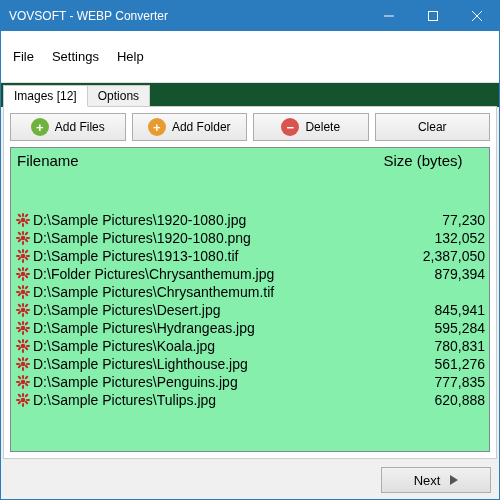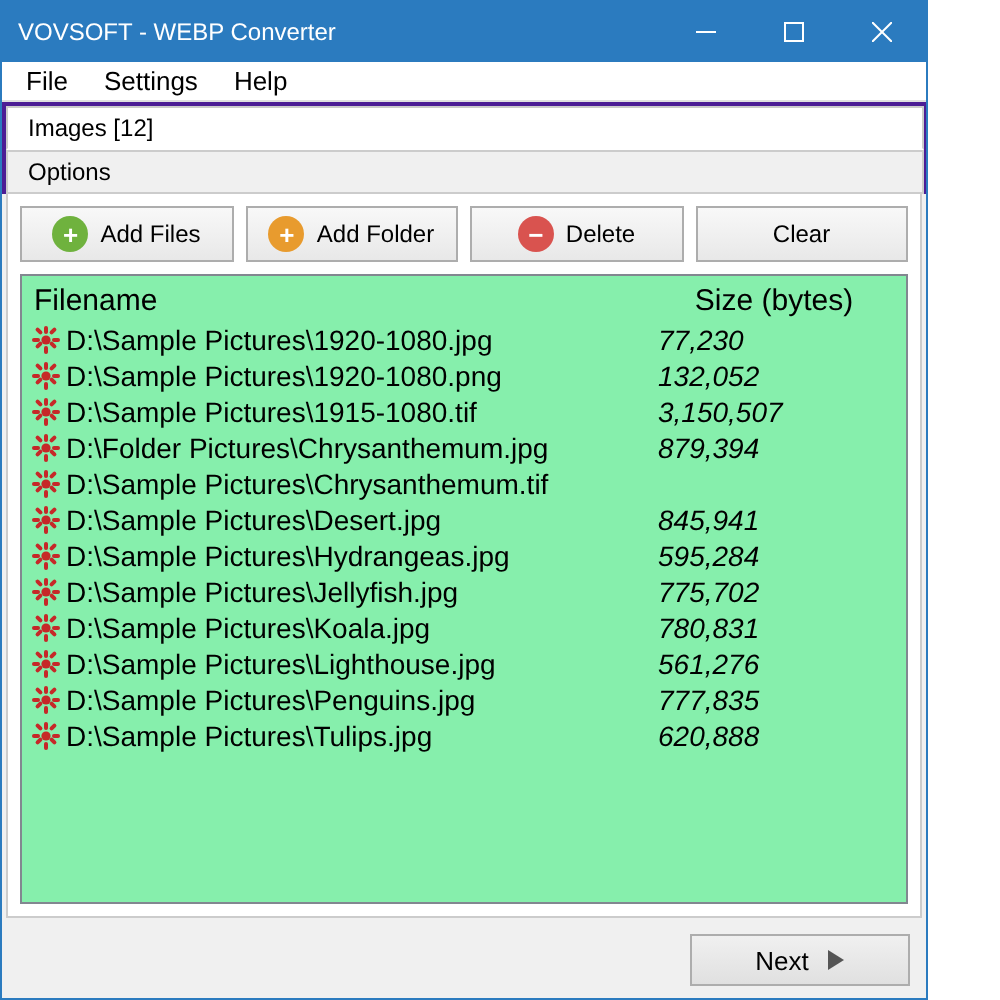--- a/index.html
+++ b/index.html
@@ -1,42 +1,42 @@
 <!DOCTYPE html>
 <html><head>
 <meta charset="utf-8">
 <style>
 * { box-sizing: border-box; margin: 0; padding: 0; }
 body { font-family: "Segoe UI", Tahoma, sans-serif; font-size: 13px; background: #fff; }
-.window { width: 464px; height: 500px; border: 1px solid #2b7bbf; background: #f0f0f0; display: flex; flex-direction: column; }
+.window { width: 500px; height: 500px; border: 1px solid #2b7bbf; background: #f0f0f0; display: flex; flex-direction: column; }
 .titlebar { background: #2b7bbf; color: #fff; height: 30px; display: flex; align-items: center; padding-left: 8px; }
 .titlebar-title { flex: 1; font-size: 12px; }
 .titlebar-btns { display: flex; height: 100%; }
 .tb-btn { width: 44px; height: 100%; display: flex; align-items: center; justify-content: center; color: #fff; }
-.menubar { background: #fff; padding: 0 4px; display: flex; gap: 2px; border-bottom: 1px solid #e0e0e0; }
+.menubar { background: #fff; padding: 16px 4px; display: flex; gap: 2px; border-bottom: 1px solid #e0e0e0; }
 .menu-item { padding: 2px 8px; font-size: 13px; }
-.tabbar { display: flex; background: #4c1d95; padding: 2px 2px 0 2px; flex-direction: column; }
+.tabbar { display: flex; background: #14532d; padding: 2px 2px 0 2px; }
 .tab { padding: 3px 10px; font-size: 12px; border: 1px solid #ccc; background: #f0f0f0; margin-right: -1px; position: relative; }
 .tab.active { background: #fff; border-bottom: 1px solid #fff; z-index: 2; }
 .tab-body { background: #fff; flex: 1; display: flex; flex-direction: column; border: 1px solid #ccc; margin: 0 2px 2px 2px; margin-top: -1px; padding: 6px; }
 .toolbar { display: flex; gap: 6px; margin-bottom: 6px; }
 .btn { flex: 1; height: 28px; border: 1px solid #adadad; background: linear-gradient(#f8f8f8,#e8e8e8); display: flex; align-items: center; justify-content: center; gap: 6px; font-size: 12px; cursor: pointer; }
 .icon-circ { width: 18px; height: 18px; border-radius: 50%; display: flex; align-items: center; justify-content: center; color: #fff; font-weight: bold; font-size: 13px; line-height: 1; }
 .ic-green { background: #6fb23e; }
 .ic-orange { background: #e89b2e; }
 .ic-red { background: #d9534f; }
 .listbox { flex: 1; border: 1px solid #828790; background: #86efac; overflow: hidden; display: flex; flex-direction: column; }
 .lh { display: flex; padding: 4px 6px 2px 6px; font-size: 15px; }
 .lh-fn { flex: 1; }
 .lh-sz { width: 120px; text-align: center; }
-.rows { flex: 1; overflow: auto; }
+.rows { flex: 1; overflow: auto; margin-top: 40px; }
 .row { display: flex; align-items: center; padding: 1px 4px; font-size: 14px; }
 .file-icon { width: 16px; height: 16px; margin-right: 2px; flex-shrink: 0; }
 .fn { flex: 1; white-space: nowrap; overflow: hidden; }
-.sz { width: 120px; text-align: left; font-style: italic; }
+.sz { width: 120px; text-align: right; }
 .footer { display: flex; justify-content: flex-end; padding: 6px 8px; background: #f0f0f0; }
 .next-btn { width: 110px; height: 26px; border: 1px solid #adadad; background: linear-gradient(#f0f0f0,#e0e0e0); display: flex; align-items: center; justify-content: center; gap: 10px; font-size: 13px; cursor: pointer; }
 svg { display: block; }
 </style>
 </head>
 <body>
 
 <div class="window">
 
   <div class="titlebar">
@@ -144,22 +144,22 @@
                   <rect x="7" y="11" width="2" height="4" rx="1"></rect>
                   <rect x="1" y="7" width="4" height="2" rx="1"></rect>
                   <rect x="11" y="7" width="4" height="2" rx="1"></rect>
                   <rect x="2.5" y="2.5" width="4" height="2" rx="1" transform="rotate(45 4.5 3.5)"></rect>
                   <rect x="9.5" y="9.5" width="4" height="2" rx="1" transform="rotate(45 11.5 10.5)"></rect>
                   <rect x="9.5" y="2.5" width="4" height="2" rx="1" transform="rotate(-45 11.5 3.5)"></rect>
                   <rect x="2.5" y="9.5" width="4" height="2" rx="1" transform="rotate(-45 4.5 10.5)"></rect>
                 </g>
               </svg>
             </span>
-            <span class="fn">D:\Sample Pictures\1915-1080.tif</span>
-            <span class="sz">3,150,507</span>
+            <span class="fn">D:\Sample Pictures\1913-1080.tif</span>
+            <span class="sz">2,387,050</span>
           </div>
           <div class="row">
             <span class="file-icon">
               <svg width="16" height="16" viewBox="0 0 16 16">
                 <g fill="#c62828">
                   <circle cx="8" cy="8" r="2.3"></circle>
                   <rect x="7" y="1" width="2" height="4" rx="1"></rect>
                   <rect x="7" y="11" width="2" height="4" rx="1"></rect>
                   <rect x="1" y="7" width="4" height="2" rx="1"></rect>
                   <rect x="11" y="7" width="4" height="2" rx="1"></rect>
@@ -221,39 +221,20 @@
                   <rect x="11" y="7" width="4" height="2" rx="1"></rect>
                   <rect x="2.5" y="2.5" width="4" height="2" rx="1" transform="rotate(45 4.5 3.5)"></rect>
                   <rect x="9.5" y="9.5" width="4" height="2" rx="1" transform="rotate(45 11.5 10.5)"></rect>
                   <rect x="9.5" y="2.5" width="4" height="2" rx="1" transform="rotate(-45 11.5 3.5)"></rect>
                   <rect x="2.5" y="9.5" width="4" height="2" rx="1" transform="rotate(-45 4.5 10.5)"></rect>
                 </g>
               </svg>
             </span>
             <span class="fn">D:\Sample Pictures\Hydrangeas.jpg</span>
             <span class="sz">595,284</span>
-          </div>
-          <div class="row">
-            <span class="file-icon">
-              <svg width="16" height="16" viewBox="0 0 16 16">
-                <g fill="#c62828">
-                  <circle cx="8" cy="8" r="2.3"></circle>
-                  <rect x="7" y="1" width="2" height="4" rx="1"></rect>
-                  <rect x="7" y="11" width="2" height="4" rx="1"></rect>
-                  <rect x="1" y="7" width="4" height="2" rx="1"></rect>
-                  <rect x="11" y="7" width="4" height="2" rx="1"></rect>
-                  <rect x="2.5" y="2.5" width="4" height="2" rx="1" transform="rotate(45 4.5 3.5)"></rect>
-                  <rect x="9.5" y="9.5" width="4" height="2" rx="1" transform="rotate(45 11.5 10.5)"></rect>
-                  <rect x="9.5" y="2.5" width="4" height="2" rx="1" transform="rotate(-45 11.5 3.5)"></rect>
-                  <rect x="2.5" y="9.5" width="4" height="2" rx="1" transform="rotate(-45 4.5 10.5)"></rect>
-                </g>
-              </svg>
-            </span>
-            <span class="fn">D:\Sample Pictures\Jellyfish.jpg</span>
-            <span class="sz">775,702</span>
           </div>
           <div class="row">
             <span class="file-icon">
               <svg width="16" height="16" viewBox="0 0 16 16">
                 <g fill="#c62828">
                   <circle cx="8" cy="8" r="2.3"></circle>
                   <rect x="7" y="1" width="2" height="4" rx="1"></rect>
                   <rect x="7" y="11" width="2" height="4" rx="1"></rect>
                   <rect x="1" y="7" width="4" height="2" rx="1"></rect>
                   <rect x="11" y="7" width="4" height="2" rx="1"></rect>

